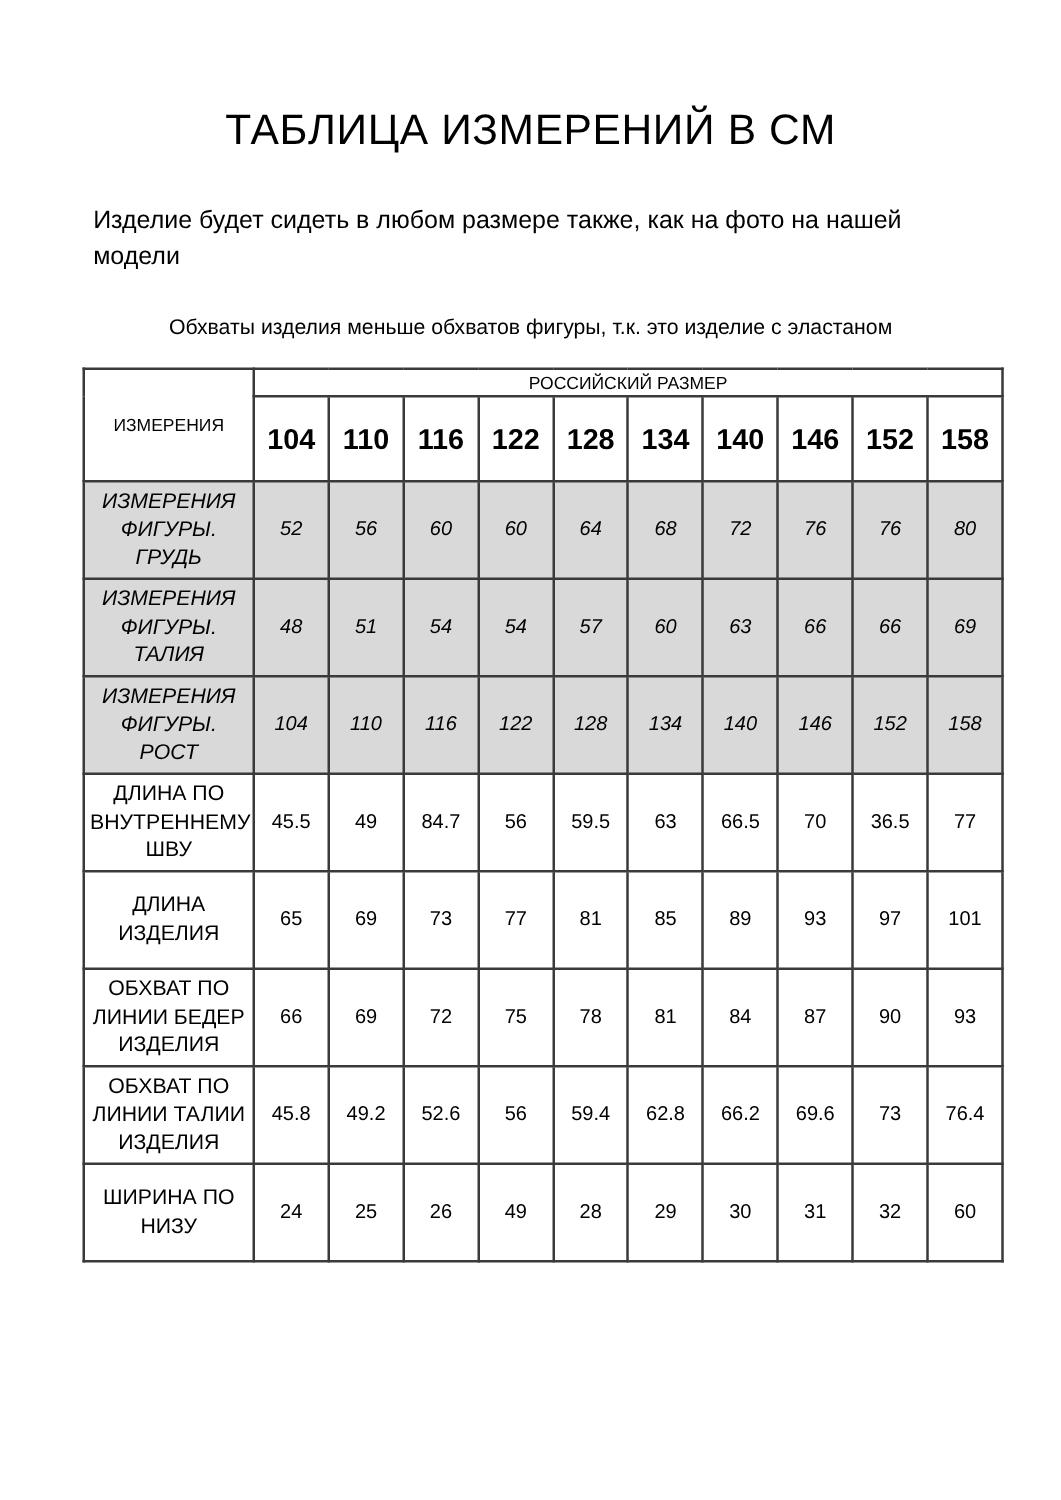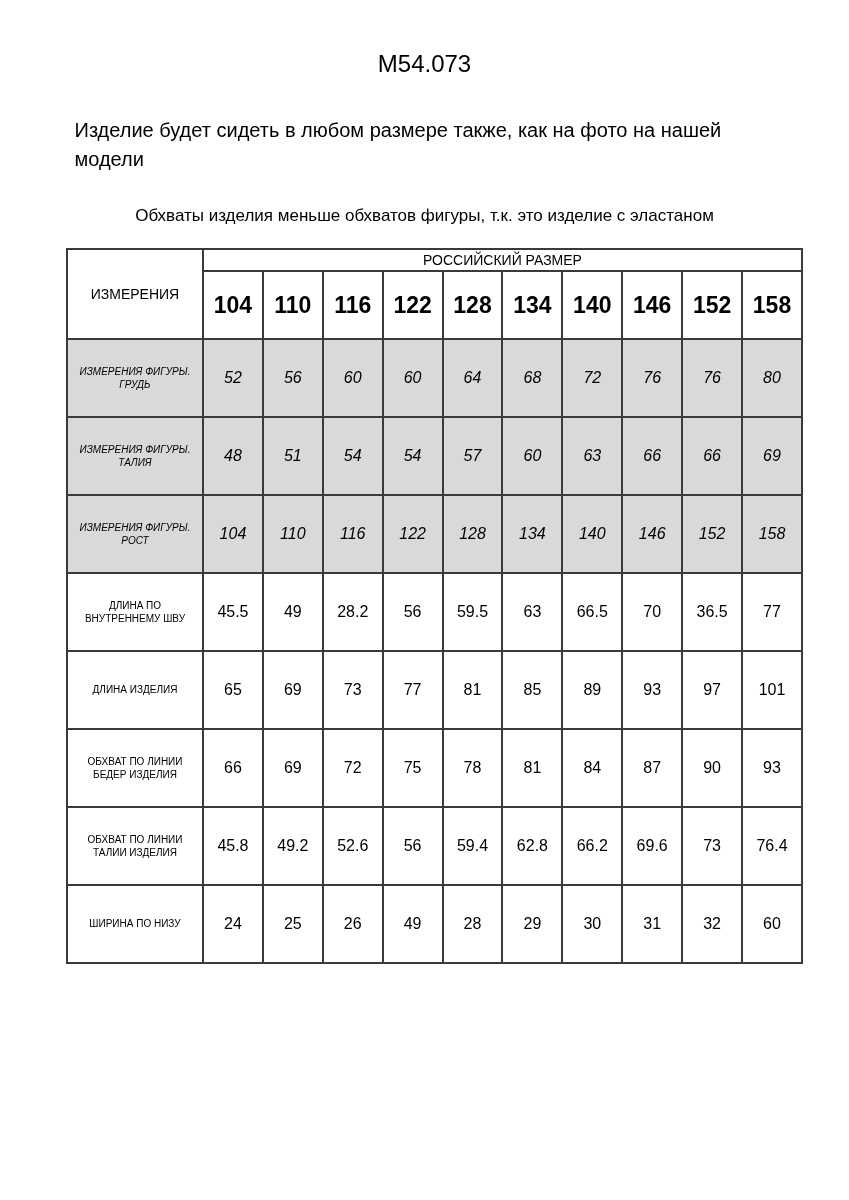--- a/index.html
+++ b/index.html
@@ -61,36 +61,36 @@
   col.label-col { width: 136px; }
   tr.group-row th { height: 22px; font-size: 14px; }
   th.corner { font-size: 14px; margin-top: 40px; }
   tr.size-row th {
     height: 68px;
     font-size: 23px;
     font-weight: 700;
   }
   tbody tr { height: 78px; }
   tbody th.row-label {
-    font-size: 10px;
+    font-size: 17px;
     line-height: 1.35;
   }
   tbody td { font-size: 16px; }
   tbody tr.shaded th, tbody tr.shaded td {
     background: #d9d9d9;
     font-style: italic;
   }
 </style>
 </head>
 <body>
 
 <div class="page">
 
-
-  <div class="article">М54.073</div>
+  <div class="title">ТАБЛИЦА ИЗМЕРЕНИЙ В СМ</div>
+
 
   <div class="subtitle">Изделие будет сидеть в любом размере также, как на фото на нашей модели</div>
 
   <div class="note">Обхваты изделия меньше обхватов фигуры, т.к. это изделие с эластаном</div>
 
   <table class="meas">
     <colgroup>
       <col class="label-col">
       <col>
         <col>
@@ -158,21 +158,21 @@
           <td>134</td>
           <td>140</td>
           <td>146</td>
           <td>152</td>
           <td>158</td>
         </tr>
         <tr>
           <th class="row-label">ДЛИНА ПО ВНУТРЕННЕМУ ШВУ</th>
           <td>45.5</td>
           <td>49</td>
-          <td>28.2</td>
+          <td>84.7</td>
           <td>56</td>
           <td>59.5</td>
           <td>63</td>
           <td>66.5</td>
           <td>70</td>
           <td>36.5</td>
           <td>77</td>
         </tr>
         <tr>
           <th class="row-label">ДЛИНА ИЗДЕЛИЯ</th>

